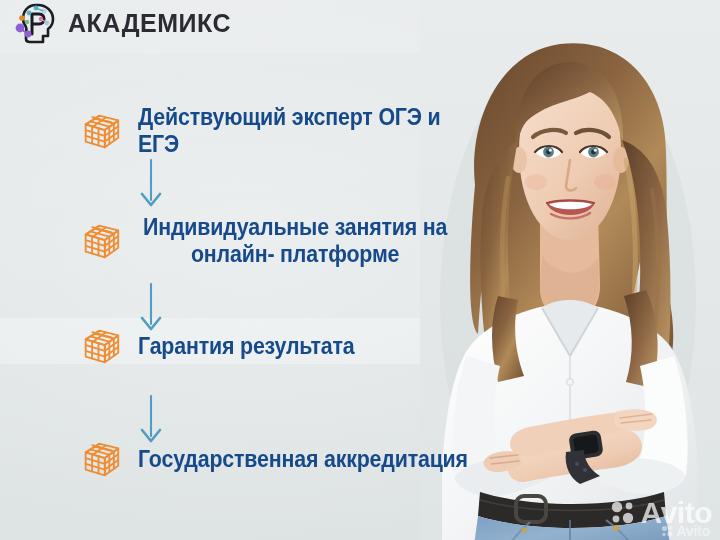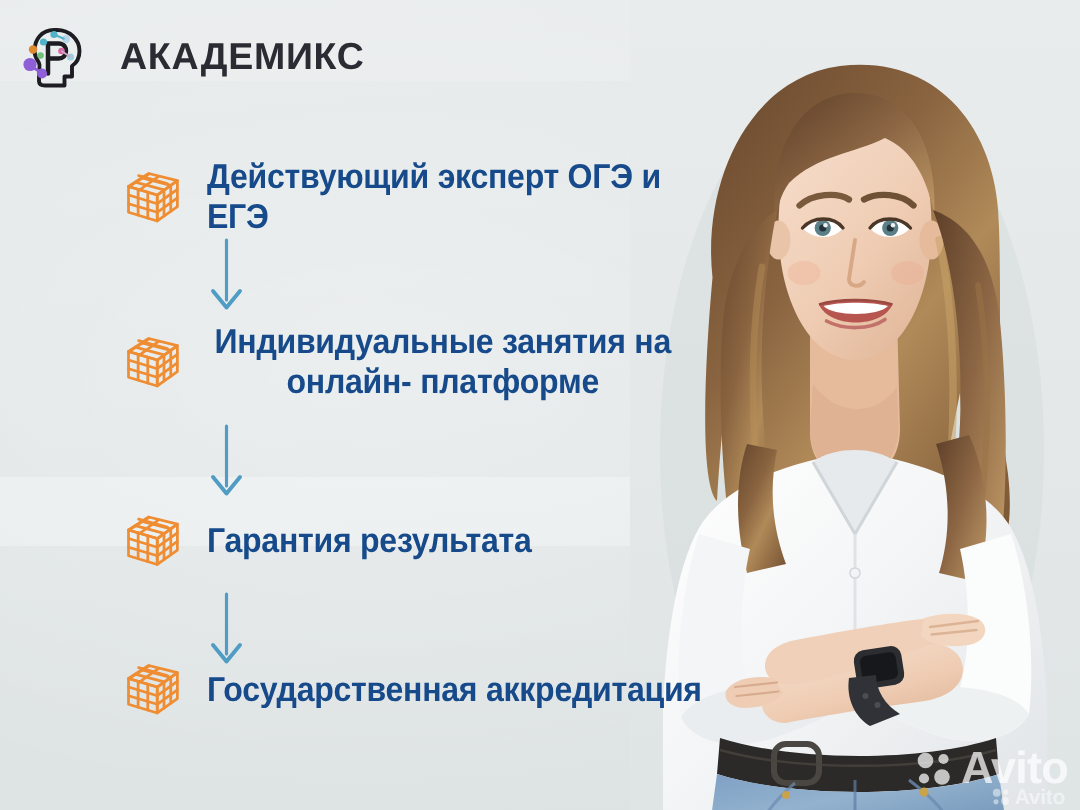--- a/index.html
+++ b/index.html
@@ -31,25 +31,25 @@
   .bg-vignette {
     position: absolute; inset: 0;
     background: radial-gradient(ellipse 120% 90% at 35% 45%, rgba(255,255,255,0.35) 0%, rgba(255,255,255,0) 62%);
     pointer-events: none;
   }
 
   
   .logo {
     position: absolute;
     left: 14px;
-    top: 16px;
+    top: 1px;
     height: 44px;
     display: flex;
     align-items: center;
-    gap: 14px;
+    gap: 2px;
   }
   .logo-mark { width: 54px; height: 42px; display: block; }
   .logo-text {
     font-family: "Liberation Sans", sans-serif;
     font-weight: 700;
     font-size: 25px;
     letter-spacing: 0.5px;
     color: #2b2b33;
     line-height: 1;
     margin-left: -2px;
@@ -91,21 +91,21 @@
     color: #164a8a;
     white-space: pre-line;
     letter-spacing: -0.2px;
     transform: scaleX(0.93);
     transform-origin: left center;
   }
   .feature-label.centered { text-align: center; }
 
   .f1 { top: 8px; }
   .f2 { top: 118px; gap: 19px; }
-  .f3 { top: 241px; }
+  .f3 { top: 227px; }
   .f4 { top: 340px; }
 
   
   .arrow {
     position: absolute;
     left: 138px;
     width: 26px;
     height: 52px;
   }
   .arrow svg { display: block; width: 100%; height: 100%; }

